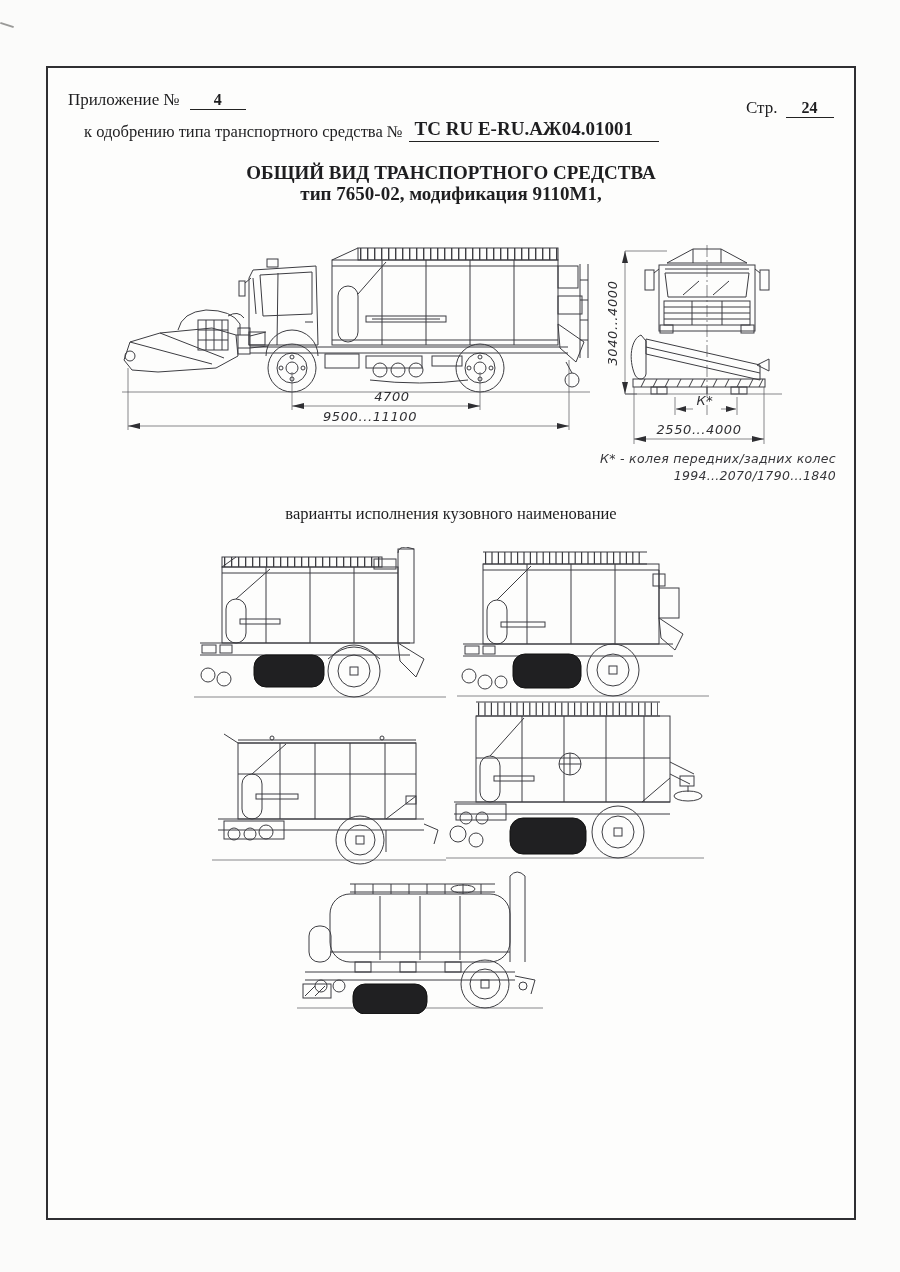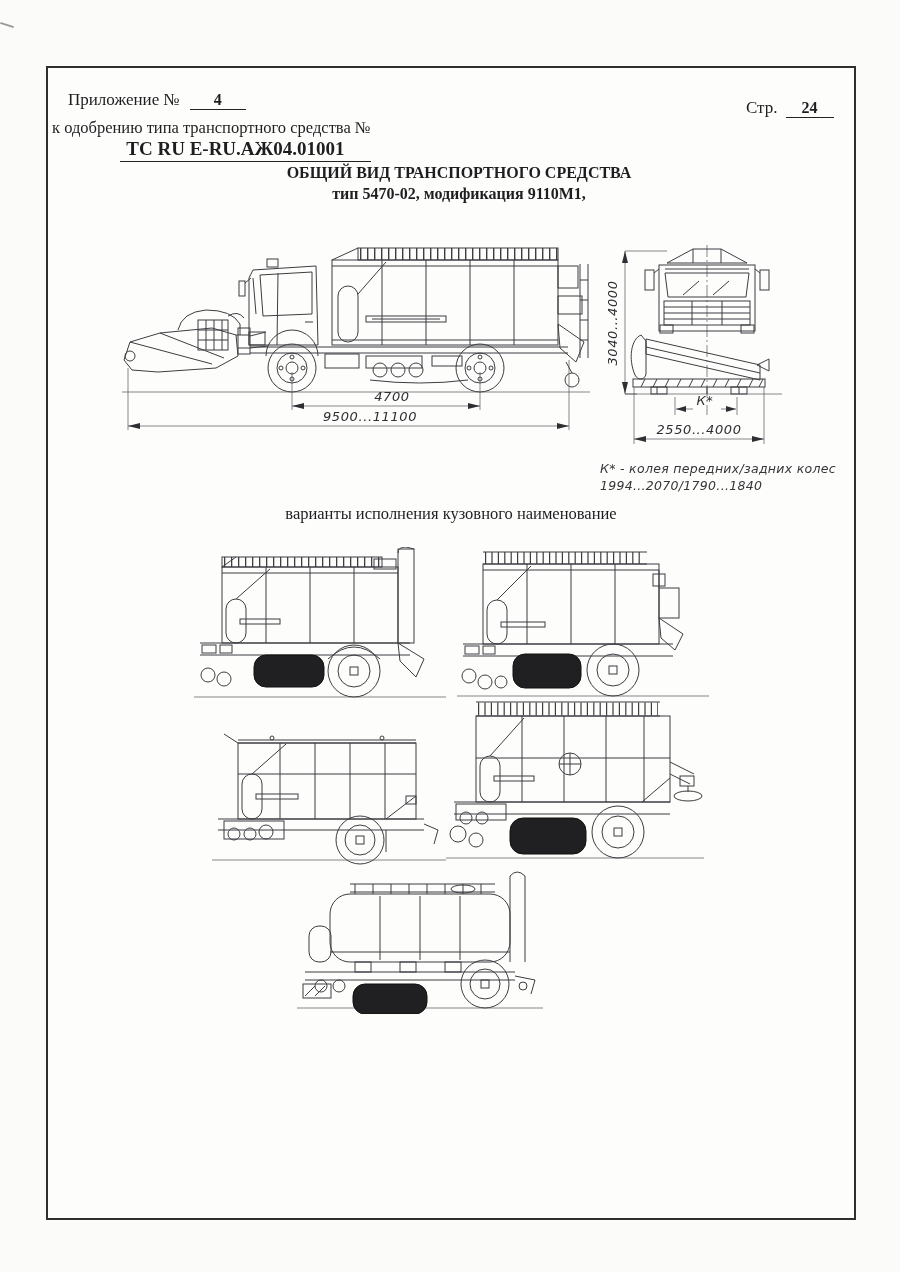--- a/index.html
+++ b/index.html
@@ -6,21 +6,21 @@
   .canvas{position:relative;width:900px;height:1272px;background:#fbfbfa;overflow:hidden;
           font-family:"Liberation Serif", serif;color:#1e1e20;}
   .frame{position:absolute;left:46px;top:66px;width:806px;height:1150px;
          border:2px solid #2f2f32;background:#fdfdfc;}
   .abs{position:absolute;}
   .row{display:flex;align-items:flex-end;white-space:nowrap;}
   .doc-text{font-size:17px;}
   .doc-text2{font-size:16.5px;}
   .blank{font-weight:bold;border-bottom:1.6px solid #222;text-align:center;}
   .title-block{left:0;top:94px;width:100%;text-align:center;font-weight:bold;
-               font-size:16px;line-height:21px;padding-left:8px;}
+               font-size:19px;line-height:21px;}
   .caption{left:0;top:436px;width:100%;text-align:center;font-size:16.5px;}
   .dim-note{font-family:"DejaVu Sans",sans-serif;font-style:italic;font-size:12.5px;
             color:#36363a;letter-spacing:.3px;line-height:17px;}
   svg .ln{fill:none;stroke:#3d3d42;stroke-width:1;}
   svg .thin{fill:none;stroke:#55555a;stroke-width:.7;}
   svg .dark{fill:#202022;stroke:#111;}
   svg .arr{fill:#2f2f33;stroke:none;}
   svg text.dim{font-family:"DejaVu Sans",sans-serif;font-style:italic;font-size:13px;
                fill:#2f2f33;letter-spacing:.6px;}
   .artifact{left:0;top:24px;width:14px;height:2px;background:#9a9a98;transform:rotate(18deg);}
@@ -34,28 +34,28 @@
   <div class="frame">
 
     <div class="abs row doc-text" style="left:20px;top:22px;">
       <span>Приложение №</span>
       <span class="blank" style="margin-left:10px;min-width:56px;font-size:16px;">4</span>
     </div>
     <div class="abs row doc-text" style="left:698px;top:22px;margin-top:8px;">
       <span>Стр.</span>
       <span class="blank" style="margin-left:8px;min-width:48px;font-size:16px;">24</span>
     </div>
-    <div class="abs row doc-text2" style="left:4px;top:50px;flex-direction:column;">
+    <div class="abs row doc-text2" style="left:36px;top:50px;">
       <span>к одобрению типа транспортного средства №</span>
       <span class="blank" style="margin-left:6px;padding:0 26px 1px 6px;font-size:19px;">ТС RU E-RU.АЖ04.01001</span>
     </div>
 
     <div class="abs title-block">
       <div>ОБЩИЙ ВИД ТРАНСПОРТНОГО СРЕДСТВА</div>
-      <div>тип 5470-02, модификация 9110М1,</div>
+      <div>тип 7650-02, модификация 9110М1,</div>
     </div>
 
     <svg class="abs" style="left:72px;top:172px;" width="480" height="200" viewBox="0 0 480 200">
 
       <path class="thin" d="M2,152 H470"></path>
 
       <g class="ln">
         <path d="M4,120 L10,102 L40,93 L92,88 L116,95 L118,116 L96,128 L38,132 L12,130 Z"></path>
         <path d="M10,102 L92,124 M40,93 L104,118"></path>
         <circle cx="10" cy="116" r="5"></circle>
@@ -184,21 +184,21 @@
         <polygon class="arr" points="79,172 89,169 89,175"></polygon>
         <polygon class="arr" points="139,172 129,169 129,175"></polygon>
         <text class="dim" x="108" y="168" text-anchor="middle">К*</text>
         <path class="thin" d="M37,150 V207 M167,150 V207 M37,202 H167"></path>
         <polygon class="arr" points="37,202 49,199 49,205"></polygon>
         <polygon class="arr" points="167,202 155,199 155,205"></polygon>
         <text class="dim" x="102" y="197" text-anchor="middle">2550...4000</text>
       </g>
     </svg>
 
-    <div class="abs dim-note" style="left:552px;top:392px;">
+    <div class="abs dim-note" style="left:552px;top:382px;text-align:right;">
       <div>К* - колея передних/задних колес</div>
       <div>1994...2070/1790...1840</div>
     </div>
 
     <div class="abs caption">варианты исполнения кузовного наименование</div>
 
     <svg class="abs" style="left:144px;top:479px;" width="258" height="160" viewBox="0 0 258 160">
       <path class="thin" d="M2,150 H254"></path>
       <g class="ln">
         <rect x="30" y="10" width="160" height="10"></rect>

